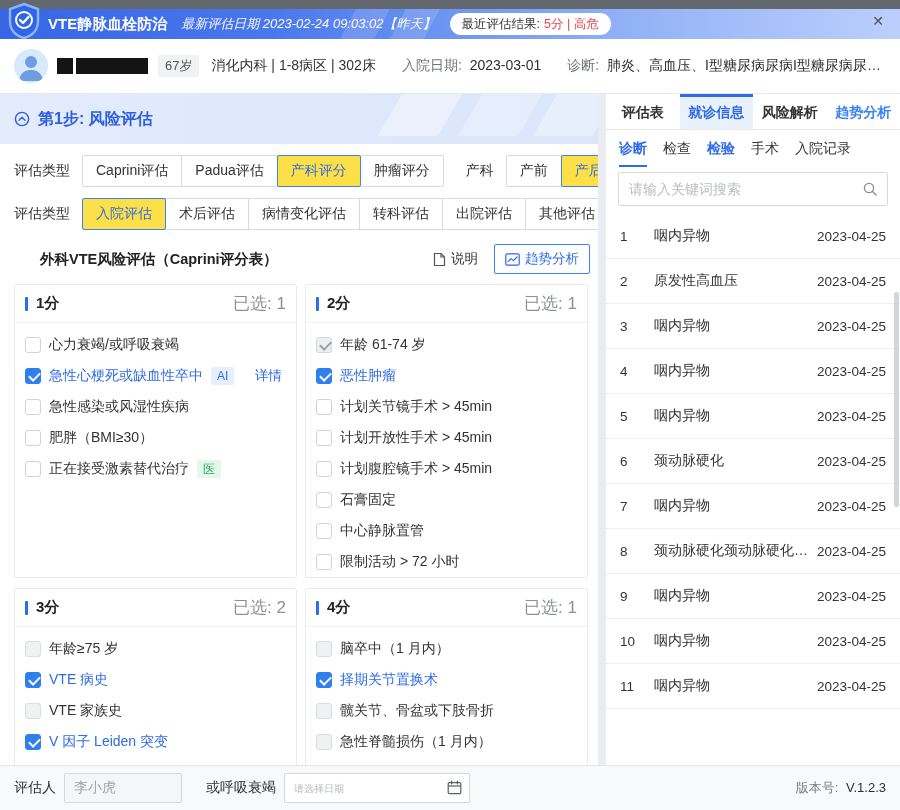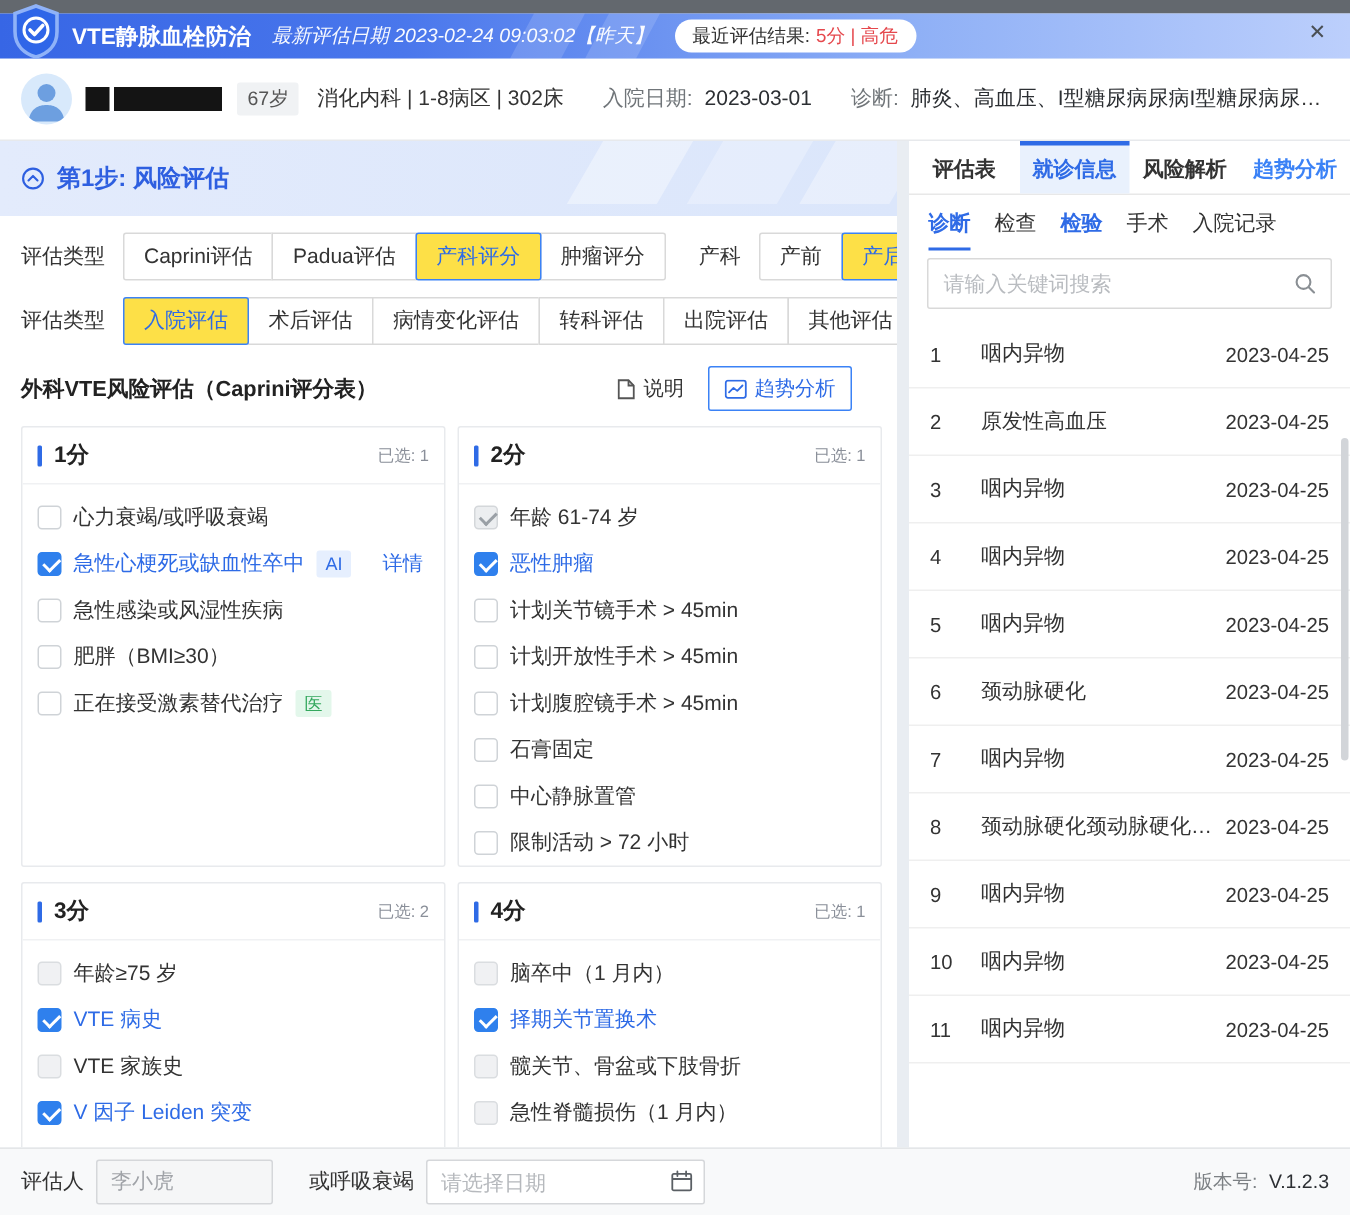--- a/index.html
+++ b/index.html
@@ -46,32 +46,32 @@
   
   .frow { display:flex; align-items:center; padding:11px 14px 0 14px; font-size:14px; color:#333; }
   .flabel { margin-right:12px; white-space:nowrap; }
   .seg-group { display:flex; }
   .seg { padding:6px 13px; border:1px solid #d9d9d9; background:#fff; color:#333; font-size:14px; margin-left:-1px; cursor:pointer; position:relative; white-space:nowrap; }
   .seg:first-child { margin-left:0; border-radius:2px 0 0 2px; }
   .seg:last-child { border-radius:0 2px 2px 0; }
   .seg.sel { border-color:#3b82f6; color:#2e6be6; background:#fde047; z-index:1; border-radius:2px; }
 
   
-  .ftitle-row { display:flex; align-items:center; padding:14px 30px 10px 14px; }
+  .ftitle-row { display:flex; align-items:center; padding:14px 8px 10px 14px;margin-left:26px; }
   .ftitle { font-size:14.5px; font-weight:bold; color:#222; flex:1; }
   .help { display:flex; align-items:center; gap:5px; color:#333; font-size:13.5px; margin-right:16px; cursor:pointer; }
   .trend-btn { display:flex; align-items:center; gap:5px; border:1px solid #3b82f6; color:#2e6be6; font-size:13.5px; border-radius:2px; padding:5px 10px; background:#fff; cursor:pointer; }
 
   
   .grid { display:grid; grid-template-columns:283px 283px; grid-template-rows:294px 191px; gap:10px 8px; padding:0 14px; overflow:hidden; }
   .score-box { border:1px solid #e8eaed; border-radius:2px; background:#fff; overflow:hidden; }
   .score-head { height:38px; display:flex; align-items:center; padding:0 10px; border-bottom:1px solid #f0f1f3; }
   .score-bar { width:3px; height:14px; background:#2f6be6; border-radius:1px; margin-right:8px; }
   .score-name { font-size:15px; font-weight:bold; color:#222; flex:1; }
-  .score-count { font-size:11px; color:#8a8f99;margin-left:16px; }
+  .score-count { font-size:17px; color:#8a8f99;margin-left:16px; }
   .items { padding-top:6px; }
   .item { height:31px; display:flex; align-items:center; gap:8px; padding:0 10px; font-size:14px; color:#333; }
   .cb { width:16px; height:16px; border:1px solid #cfd3d7; border-radius:3px; background:#fff; position:relative; flex:none; cursor:pointer; }
   .cb.checked { background:#2f80ed; border-color:#2f80ed; }
   .cb.checked::after { content:""; position:absolute; left:4.5px; top:1.5px; width:5px; height:9px; border:solid #fff; border-width:0 2px 2px 0; transform:rotate(45deg); }
   .cb.dis-checked { background:#eceef0; border-color:#d4d7da; }
   .cb.dis-checked::after { content:""; position:absolute; left:4.5px; top:1.5px; width:5px; height:9px; border:solid #9aa0a6; border-width:0 2px 2px 0; transform:rotate(45deg); }
   .cb.dis { background:#f0f1f3; border-color:#dadde0; }
   .item.on .lbl { color:#2e6be6; }
   .badge { font-size:12px; padding:1px 6px; border-radius:2px; line-height:16px; }
@@ -97,21 +97,21 @@
   .rrow .idx { width:28px; flex:none; font-size:13.5px; }
   .rrow .nm { flex:1; margin-left:6px; white-space:nowrap; overflow:hidden; text-overflow:ellipsis; }
   .rrow .dt { flex:none; font-size:13.5px; margin-left:8px; }
   .scroll-thumb { position:absolute; right:1px; top:78px; width:5px; height:215px; background:#d2d5d9; border-radius:3px; }
 
   
   .footer { height:45px; background:#f8f9fa; border-top:1px solid #e4e6e8; display:flex; align-items:center; padding:0 14px; font-size:14px; color:#333; }
   .fld-label { margin-right:8px; white-space:nowrap; }
   .assessor-input { width:118px; height:30px; border:1px solid #d5d7da; border-radius:2px; background:#f5f6f7; color:#a0a3a8; font-size:14px; padding:0 9px; margin-right:24px; font-family:inherit; outline:none; }
   .date-wrap { position:relative; margin-right:auto; }
-  .date-input { width:186px; height:30px; border:1px solid #d5d7da; border-radius:2px; background:#fff; font-size:14px; color:#333; padding:0 30px 0 9px; font-family:inherit; outline:none; }
+  .date-input { width:186px; height:30px; border:1px solid #d5d7da; border-radius:2px; background:#fff; font-size:10px; color:#333; padding:0 30px 0 9px; font-family:inherit; outline:none; }
   .date-input::placeholder { color:#b6b9bd; }
   .cal-ico { position:absolute; right:8px; top:7px; }
   .version { font-size:13px; }
   .version .k { color:#7c8084; } .version .v { color:#2c2f33; margin-left:4px; }
 </style>
 </head>
 <body>
 
 <div class="app">
   <div class="top-strip"></div>

